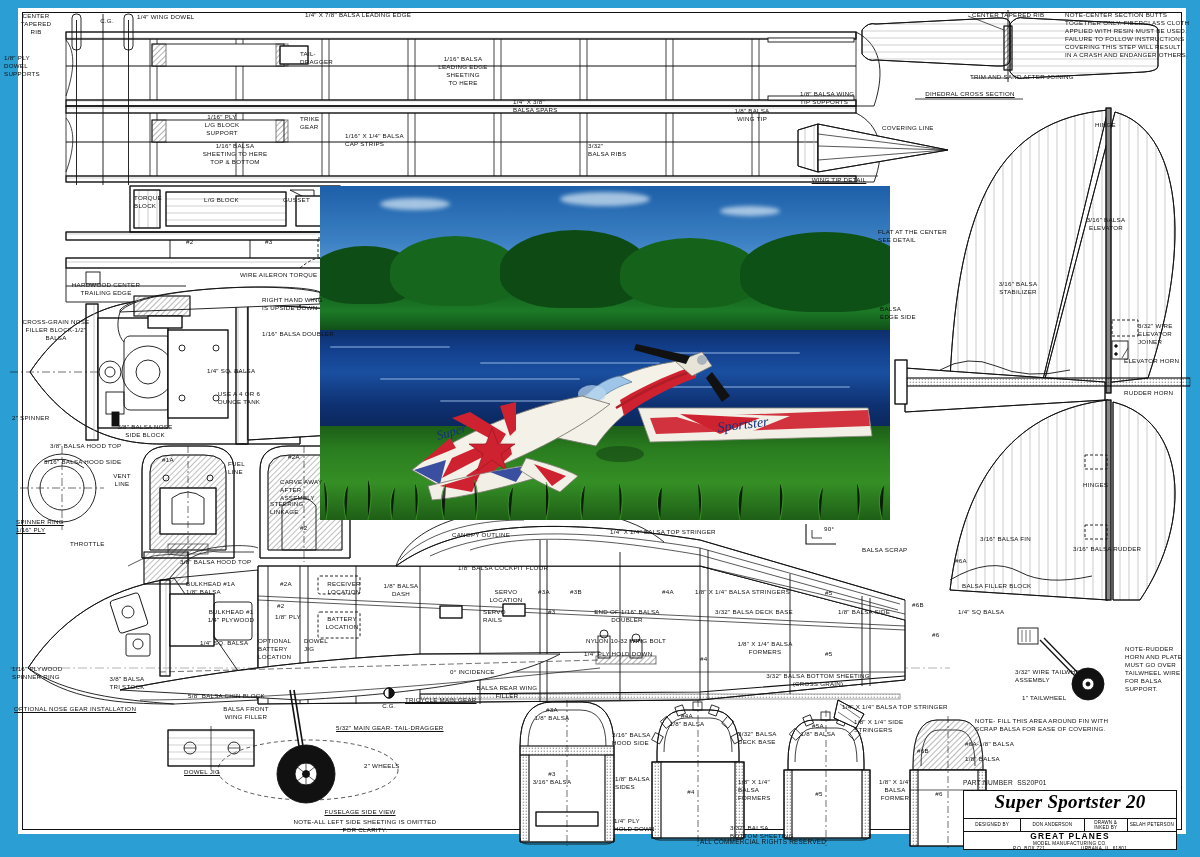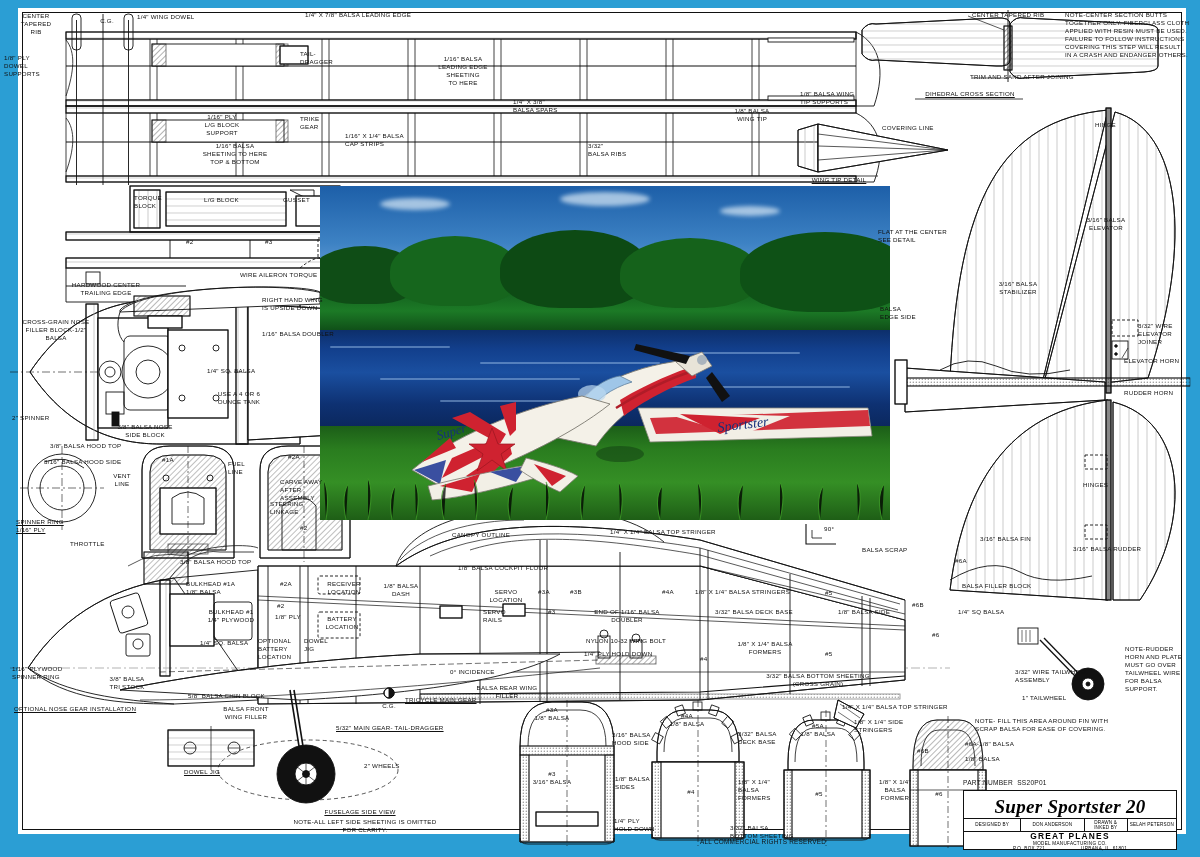--- a/index.html
+++ b/index.html
@@ -24,21 +24,21 @@
   .water{position:absolute;left:0;top:43%;width:100%;height:32%;
       background:linear-gradient(to bottom,#0d2f6b 0%,#123f8c 18%,#1a4fa0 40%,#0e3172 70%,#0a2456 100%);}
   .ripple{position:absolute;height:1.5px;background:rgba(160,195,235,.45);border-radius:2px;}
   .grass{position:absolute;left:0;top:72%;width:100%;height:28%;
       background:linear-gradient(to bottom,#1c5e18 0%,#2a7d1f 25%,#358f25 60%,#1e5e16 100%);}
   #specbox{position:absolute;right:14px;top:18px;width:155px;background:#f2ece0;border:1px solid #6b6558;
        padding:7px 8px 8px 9px;font-family:"Liberation Serif",serif;font-style:italic;font-size:9.1px;
        line-height:1.42;color:#1a1a1a;}
   
   #titleblock{position:absolute;left:963px;top:790px;width:212px;height:58px;border:1.6px solid #111;background:#fff;}
-  #tbname{height:27px;border-bottom:1.3px solid #111;display:flex;align-items:flex-end;justify-content:center;}
+  #tbname{height:27px;border-bottom:1.3px solid #111;display:flex;align-items:flex-start;justify-content:center;}
   #tbname span{font-family:"Liberation Serif",serif;font-style:italic;font-weight:700;font-size:19px;letter-spacing:.3px;}
   #tbrow{display:flex;height:12px;border-bottom:1.3px solid #111;}
   #tbrow div{border-right:1px solid #111;display:flex;align-items:center;justify-content:center;
       font-size:4.6px;letter-spacing:.2px;text-align:center;line-height:1.1;padding:0 1px;}
   #tbrow div:last-child{border-right:none;}
   #tbfoot{height:17px;display:flex;flex-direction:column;align-items:center;justify-content:center;}
   .tbf1{font-size:8.4px;font-weight:700;letter-spacing:1.2px;}
   .tbf2{font-size:4.6px;letter-spacing:.3px;}
   .tbf3{font-size:4.6px;letter-spacing:.3px;display:flex;gap:36px;}
 </style>

